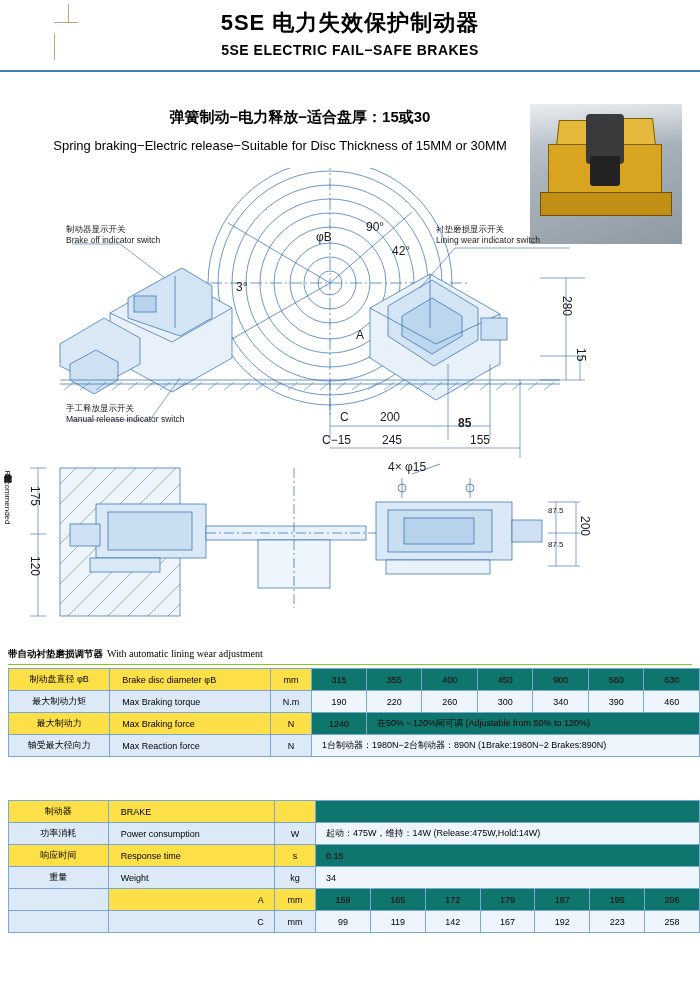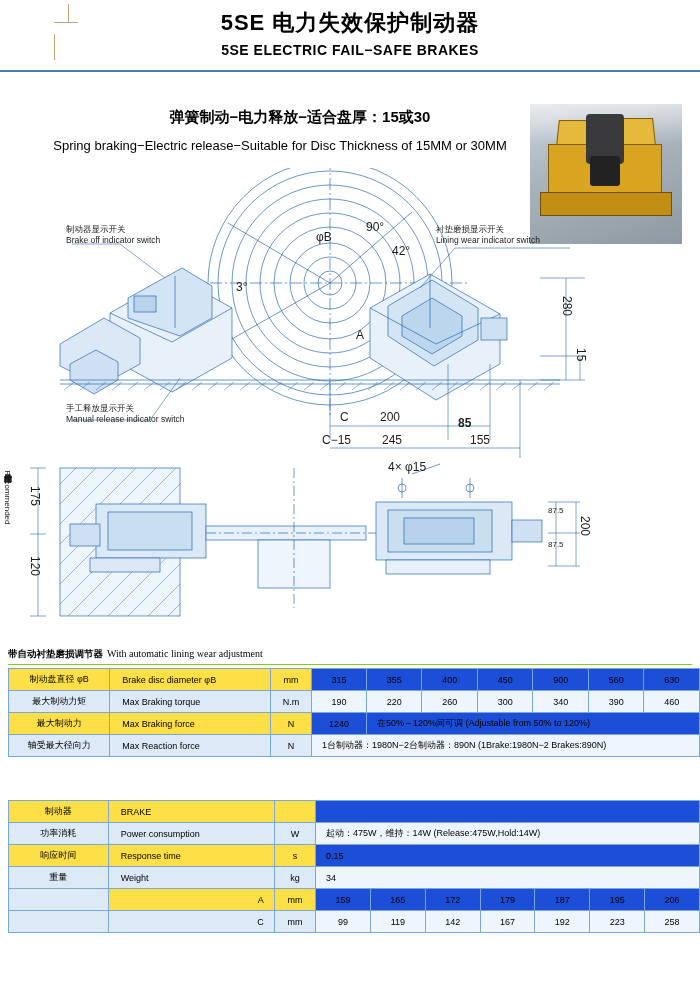--- a/index.html
+++ b/index.html
@@ -170,21 +170,21 @@
     padding: 0 4px;
     text-align: center;
     white-space: nowrap;
   }
   td.lbl-cn { text-align: center; background: #dce9f7; width: 96px; }
   td.lbl-en { text-align: left; background: #dce9f7; width: 150px; padding-left: 12px; }
   td.unit   { width: 34px; background: #dce9f7; }
   td.val    { width: 48px; background: #eef5fc; }
   td.val-wide { background: #eef5fc; text-align: left; padding-left: 10px; }
   tr.shade td.lbl-cn, tr.shade td.lbl-en, tr.shade td.unit { background: #fde047; }
-  tr.shade td.val, tr.shade td.val-wide { background: #1d4ed8; }
+  tr.shade td.val, tr.shade td.val-wide { background: #0f766e; }
 
   #table-main { top: 668px; left: 8px; }
   #table-second { top: 800px; left: 8px; }
 
   td.blank-cn { background: #dce9f7; width: 96px; }
 </style>
 </head>
 <body>
 
 <div class="page">

